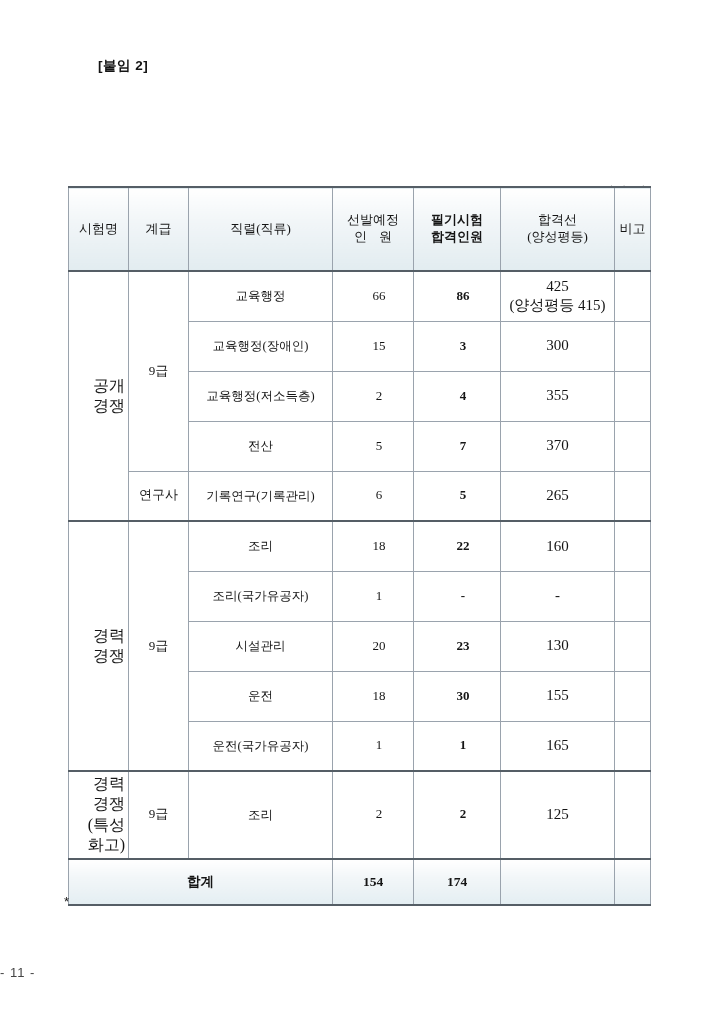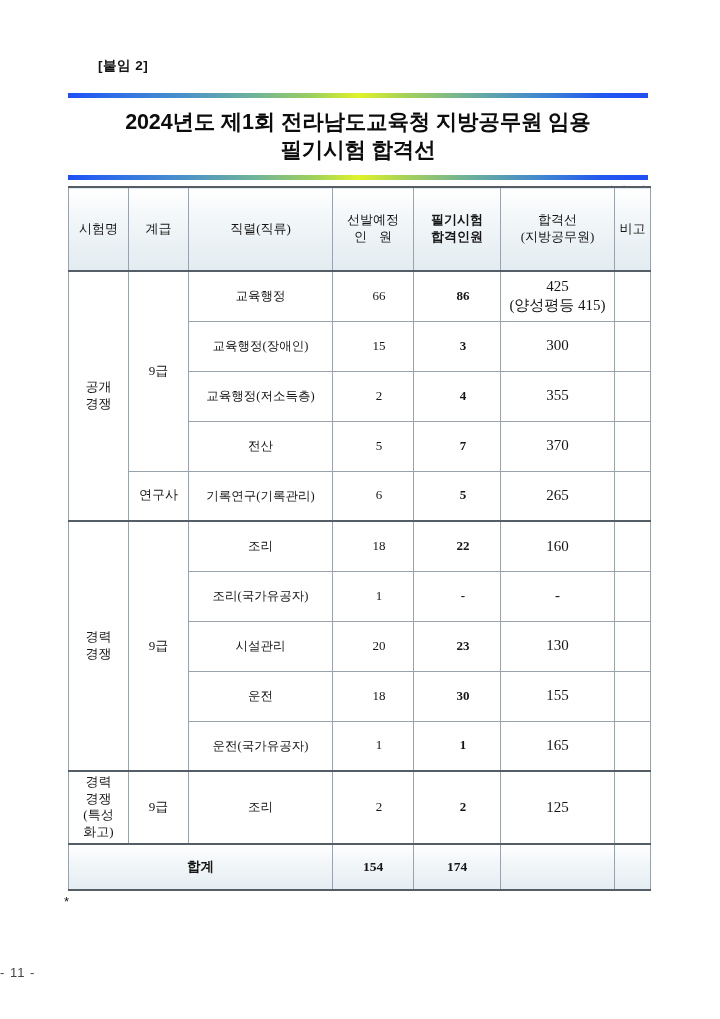--- a/index.html
+++ b/index.html
@@ -111,21 +111,21 @@
   thead th.bold-head { font-weight: 700; margin-top: 36px; }
   .h-2line { white-space: pre-line; }
   .spread {
     display: inline-block;
     letter-spacing: 0.34em;
     text-indent: 0.34em;
   }
 
   
   tbody td { height: 50px; font-size: 13px; }
-  tbody td.cat { font-size: 13px; white-space: pre-line; line-height: 1.28; }
+  tbody td.cat { font-size: 16px; white-space: pre-line; line-height: 1.28; text-align: right; }
   tbody td.job { font-size: 12.5px; }
   tbody td.num { font-size: 13px; padding-left: 15px; }
   tbody td.num.bold { font-weight: 700; }
   tbody td.cut { font-size: 15px; white-space: pre-line; line-height: 1.3; }
   tbody td.note { }
 
   tr.section-start td { border-top: 2px solid #555e66; }
 
   
   tr.total td {
@@ -173,26 +173,20 @@
     letter-spacing: 1px;
   }
 </style>
 </head>
 <body>
 
 <div id="page">
 
   <div class="attach-tag">[붙임 2]</div>
 
-  <div class="title-block">
-    <div class="rule top"></div>
-    <div class="doc-title">2024년도 제1회 전라남도교육청 지방공무원 임용
-필기시험 합격선</div>
-    <div class="rule bottom"></div>
-  </div>
 
   <div class="unit-note">(단위: 명)</div>
 
   <div class="table-wrap">
     <table class="main">
       <colgroup>
         <col style="width:60px">
         <col style="width:60px">
         <col style="width:144px">
         <col style="width:81px">
@@ -202,21 +196,21 @@
       </colgroup>
       <thead>
         <tr>
           <th>시험명</th>
           <th>계급</th>
           <th>직렬(직류)</th>
           <th class="h-2line">선발예정<br><span class="spread">인   원</span></th>
           <th class="h-2line bold-head">필기시험
 합격인원</th>
           <th class="h-2line">합격선
-(지방공무원)</th>
+(양성평등)</th>
           <th>비고</th>
         </tr>
       </thead>
       <tbody id="tbody">
           <tr class="section-start">
             <td class="cat" rowspan="5">공개
 경쟁</td>
             <td class="grade" rowspan="4">9급</td>
             <td class="job">교육행정</td>
             <td class="num">66</td>

